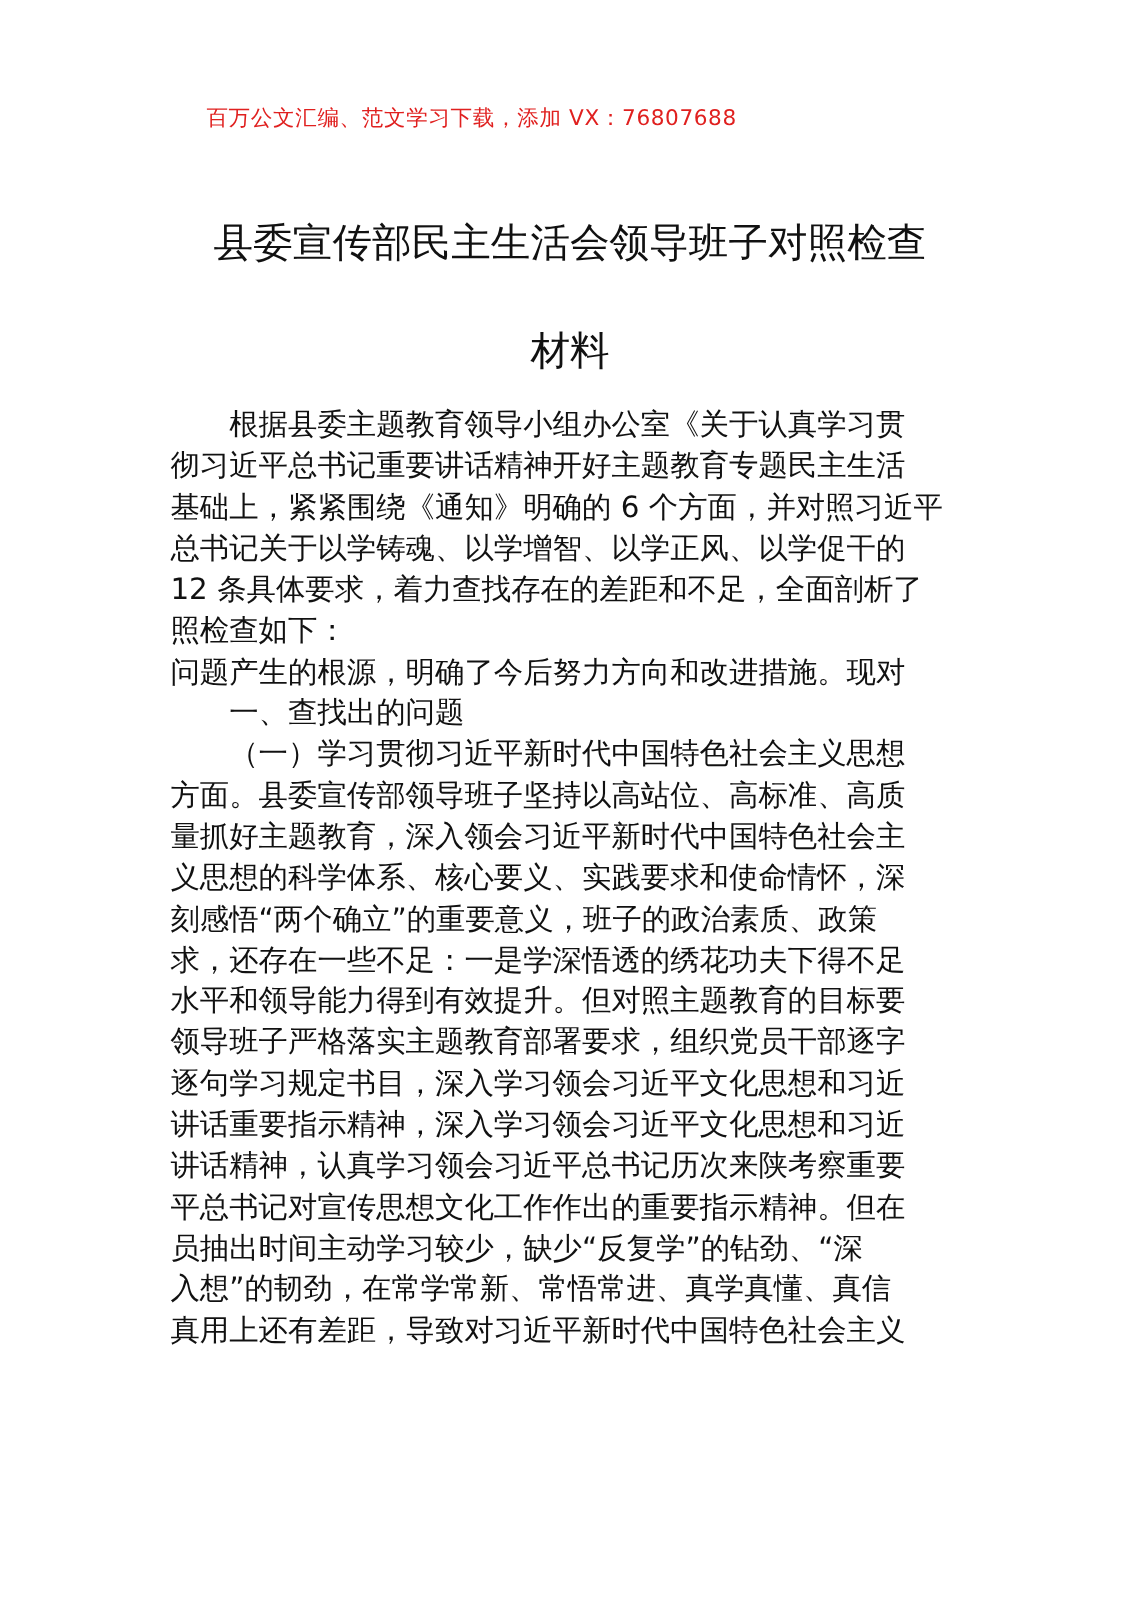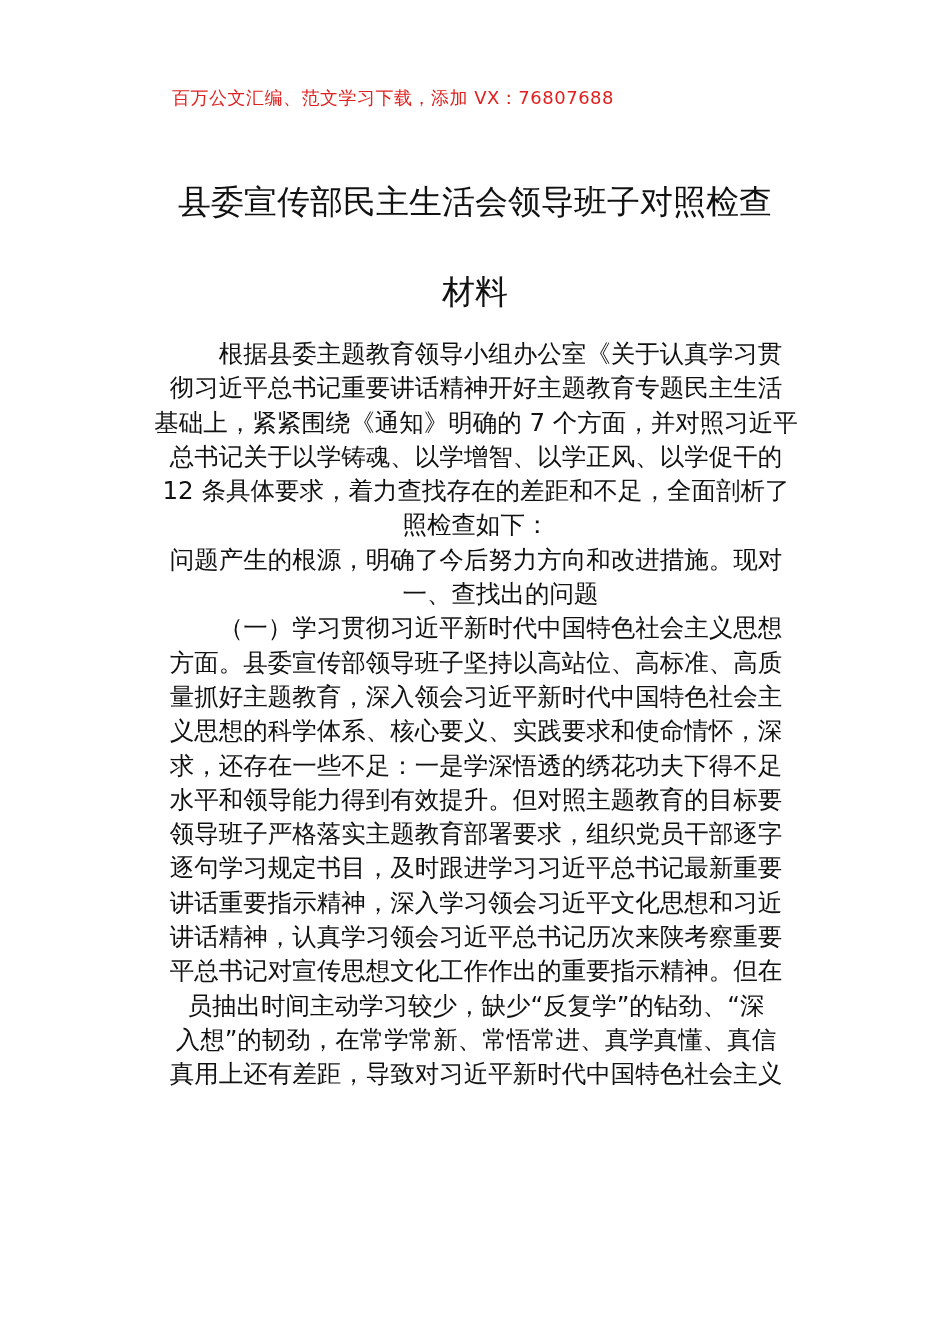--- a/index.html
+++ b/index.html
@@ -4,49 +4,50 @@
 <style>
   html, body { margin: 0; padding: 0; background: #ffffff; }
   body { width: 950px; height: 1344px; position: relative; overflow: hidden;
          font-family: "DejaVu Sans", "Liberation Sans", sans-serif; color: #111; }
   .header-note { position: absolute; top: 86px; left: 0; width: 786px; text-align: center;
                  color: #e0201f; font-size: 18px; letter-spacing: 0.5px; }
   .title { position: absolute; left: 0; width: 950px; text-align: center;
            font-size: 33px; color: #111; }
   .t1 { top: 180px; }
   .t2 { top: 226px; margin-top: 44px; }
-  .body-text { position: absolute; top: 337px; left: 142px; width: 668px; text-align: center; }
+  .body-text { position: absolute; top: 337px; left: 142px; width: 668px; }
   .line { height: 34.3px; font-size: 24.5px; line-height: 34.3px; white-space: nowrap;
           overflow: hidden; letter-spacing: 0px; }
   .indent { padding-left: 49px; }
 </style>
 </head>
 <body>
 
 <div class="header-note">百万公文汇编、范文学习下载，添加 VX：76807688</div>
 
 <div class="title t1">县委宣传部民主生活会领导班子对照检查</div>
 <div class="title t2">材料</div>
 
 <div class="body-text">
   <div class="line indent">根据县委主题教育领导小组办公室《关于认真学习贯</div>
   <div class="line">彻习近平总书记重要讲话精神开好主题教育专题民主生活</div>
-  <div class="line">基础上，紧紧围绕《通知》明确的 7 个方面，并对照习近平</div>
+  <div class="line">基础上，紧紧围绕《通知》明确的 6 个方面，并对照习近平</div>
   <div class="line">总书记关于以学铸魂、以学增智、以学正风、以学促干的</div>
   <div class="line">12 条具体要求，着力查找存在的差距和不足，全面剖析了</div>
   <div class="line">照检查如下：</div>
   <div class="line">问题产生的根源，明确了今后努力方向和改进措施。现对</div>
   <div class="line indent">一、查找出的问题</div>
   <div class="line indent">（一）学习贯彻习近平新时代中国特色社会主义思想</div>
   <div class="line">方面。县委宣传部领导班子坚持以高站位、高标准、高质</div>
   <div class="line">量抓好主题教育，深入领会习近平新时代中国特色社会主</div>
   <div class="line">义思想的科学体系、核心要义、实践要求和使命情怀，深</div>
+  <div class="line">刻感悟“两个确立”的重要意义，班子的政治素质、政策</div>
   <div class="line">求，还存在一些不足：一是学深悟透的绣花功夫下得不足</div>
   <div class="line">水平和领导能力得到有效提升。但对照主题教育的目标要</div>
   <div class="line">领导班子严格落实主题教育部署要求，组织党员干部逐字</div>
-  <div class="line">逐句学习规定书目，及时跟进学习习近平总书记最新重要</div>
+  <div class="line">逐句学习规定书目，深入学习领会习近平文化思想和习近</div>
   <div class="line">讲话重要指示精神，深入学习领会习近平文化思想和习近</div>
   <div class="line">讲话精神，认真学习领会习近平总书记历次来陕考察重要</div>
   <div class="line">平总书记对宣传思想文化工作作出的重要指示精神。但在</div>
   <div class="line">员抽出时间主动学习较少，缺少“反复学”的钻劲、“深</div>
   <div class="line">入想”的韧劲，在常学常新、常悟常进、真学真懂、真信</div>
   <div class="line">真用上还有差距，导致对习近平新时代中国特色社会主义</div>
 </div>
 
 </body></html>

